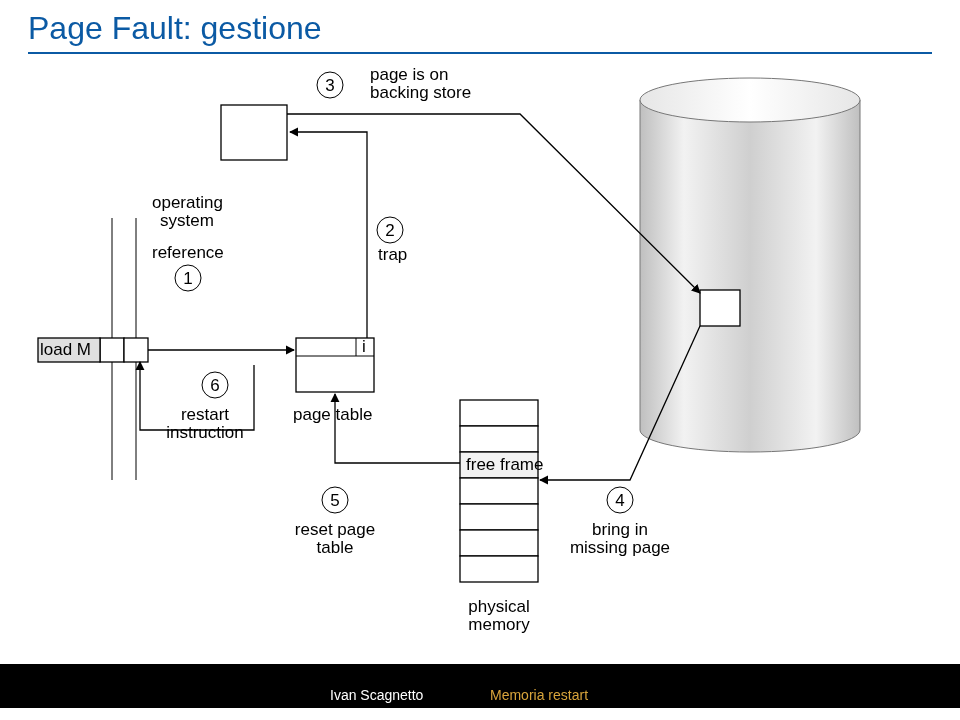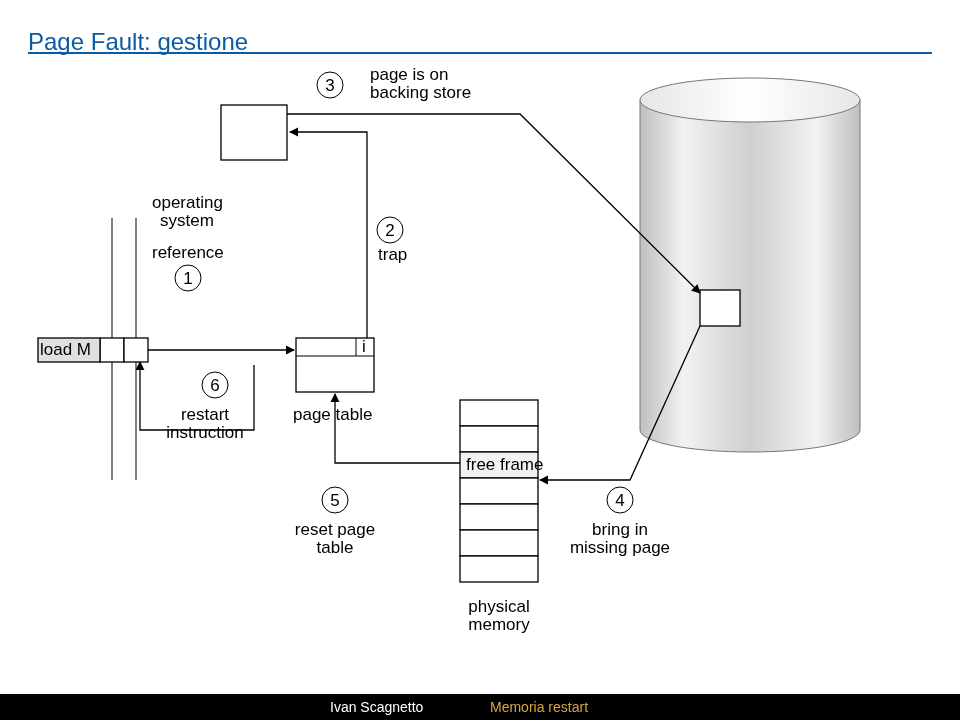--- a/index.html
+++ b/index.html
@@ -1,19 +1,19 @@
 <!DOCTYPE html>
 <html><head>
   <meta charset="utf-8">
   <style>
     * { margin: 0; padding: 0; box-sizing: border-box; }
     body { width: 960px; height: 720px; background: #fff; font-family: Arial, Helvetica, sans-serif; position: relative; overflow: hidden; }
-    .title { color: #0b5aa4; font-size: 24px; position: absolute; top: 28px; left: 28px; font-weight: 400; }
+    .title { color: #0b5aa4; font-size: 32px; position: absolute; top: 10px; left: 28px; font-weight: 400; }
     .hr { position: absolute; top: 52px; left: 28px; width: 904px; height: 2px; background: #0b5aa4; }
-    .footer { position: absolute; bottom: 0; left: 0; right: 0; height: 26px; background: #000; text-align: center; }
+    .footer { position: absolute; bottom: 12px; left: 0; right: 0; height: 44px; background: #000; text-align: center; }
     .footer .left { position: absolute; left: 330px; bottom: 5px; color: #fff; font-size: 14px; }
     .footer .right { position: absolute; left: 490px; bottom: 5px; color: #d8a43b; font-size: 14px; }
     svg { position: absolute; top: 60px; left: 0; }
     .lbl { font-size: 17px; fill: #000; }
   </style>
 </head>
 <body>
 
 <div class="title">Page Fault: gestione</div>
 <div class="hr"></div>

